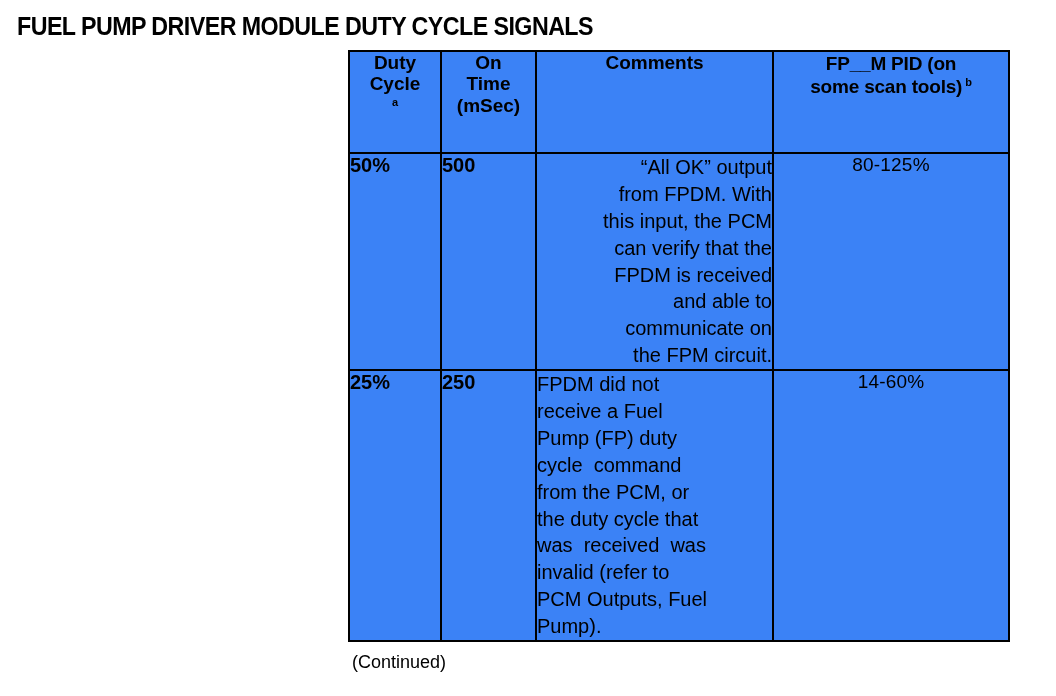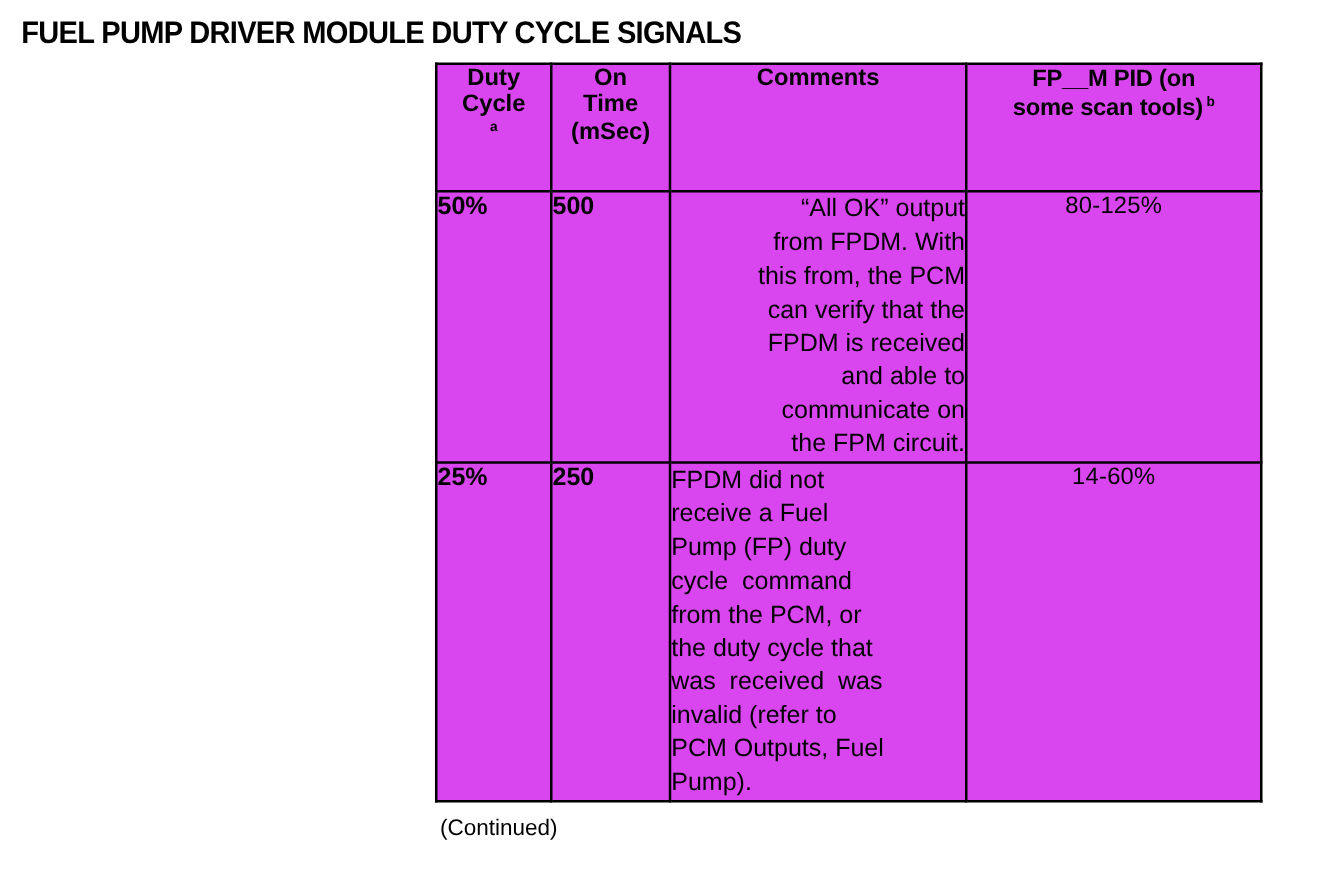--- a/index.html
+++ b/index.html
@@ -38,21 +38,21 @@
     width: 660px;
     border-collapse: collapse;
     table-layout: fixed;
     background: #fff;
   }
   #signals-table td,
   #signals-table th {
     border: 2.5px solid #000;
     padding: 0;
     vertical-align: top;
-    background: #d946ef;
+    background: #3b82f6;
   }
 
   
   .col-duty  { width: 92px; }
   .col-ontime{ width: 95px; }
   .col-comm  { width: 237px; }
   .col-pid   { width: 236px; }
 
   
   .hdr {
@@ -152,21 +152,21 @@
       </th>
     </tr>
   </thead>
   <tbody>
     <tr class="row-1">
       <td class="cell-duty">50%</td>
       <td class="cell-ontime">500</td>
       <td class="cell-comments">
         <span class="comment-line">“All OK” output</span>
         <span class="comment-line">from FPDM. With</span>
-        <span class="comment-line">this from, the PCM</span>
+        <span class="comment-line">this input, the PCM</span>
         <span class="comment-line">can verify that the</span>
         <span class="comment-line">FPDM is received</span>
         <span class="comment-line">and able to</span>
         <span class="comment-line">communicate on</span>
         <span class="comment-line">the FPM circuit.</span>
       </td>
       <td class="cell-pid">80-125%</td>
     </tr>
     <tr class="row-2">
       <td class="cell-duty">25%</td>

